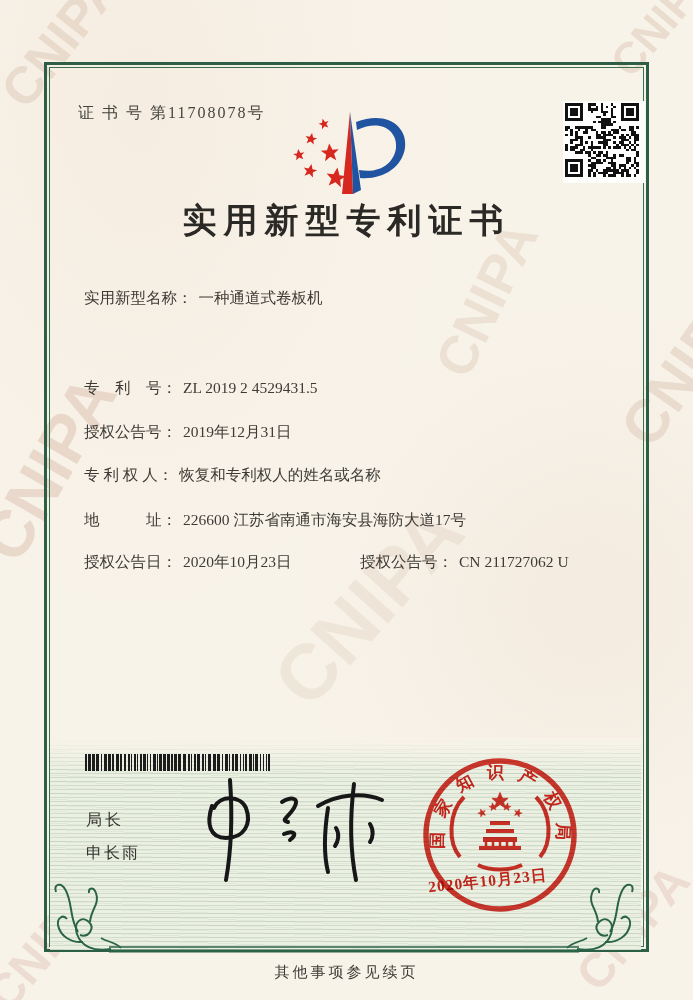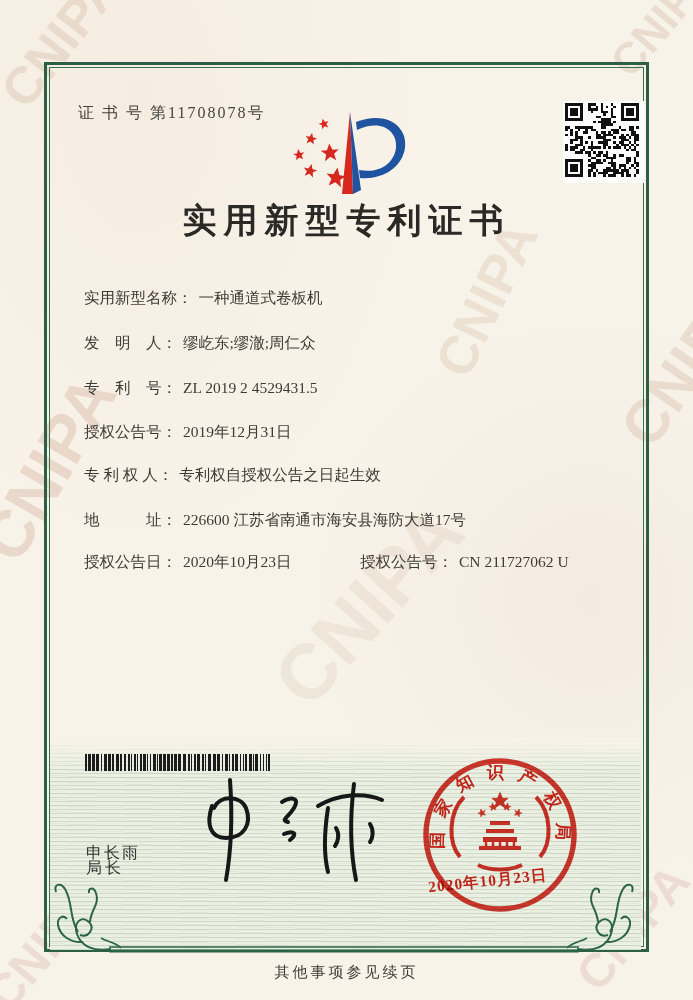--- a/index.html
+++ b/index.html
@@ -28,21 +28,21 @@
   .title{position:absolute;left:0;right:0;top:198px;text-align:center;
          font-size:34px;font-weight:900;letter-spacing:7px;color:#2b2926;}
   .row{position:absolute;left:84px;font-size:15.5px;color:#3d3b36;white-space:nowrap;}
   .row .lbl{color:#3d3b36;}
   .row .val{margin-left:6px;}
   .pair2{position:absolute;left:276px;top:0;white-space:nowrap;}
   .paras{position:absolute;left:77px;top:586px;width:547px;font-size:15.5px;line-height:29.5px;
          color:#44423c;text-align:justify;}
   .paras p{margin:0;text-indent:2em;}
   .barcode{position:absolute;left:85px;top:754px;}
-  .director-title{position:absolute;left:86px;top:810px;font-size:16px;letter-spacing:3px;color:#34332f;margin-top:48px;}
+  .director-title{position:absolute;left:86px;top:810px;font-size:16px;letter-spacing:3px;color:#34332f;}
   .director-name{position:absolute;left:86px;top:843px;font-size:16px;letter-spacing:2px;color:#34332f;}
   .signature{position:absolute;left:186px;top:772px;}
   .seal{position:absolute;left:420px;top:755px;mix-blend-mode:multiply;}
   .seal text{font-size:17px;font-weight:bold;fill:#d6281e;letter-spacing:13px;}
   .seal-date{position:absolute;left:428px;top:871px;font-size:15.5px;font-weight:bold;
              color:#d6281e;letter-spacing:1px;transform:rotate(-6deg);mix-blend-mode:multiply;white-space:nowrap;}
   .page-num{position:absolute;left:0;right:0;top:926px;text-align:center;font-size:12.5px;
             letter-spacing:2px;color:#3a3934;}
   .ornament{position:absolute;left:45px;top:876px;pointer-events:none;}
   .note{position:absolute;left:0;right:0;top:963px;text-align:center;font-size:15px;
@@ -385,31 +385,28 @@
           </g>
       </g>
     </svg>
   </div>
 
   <div class="title">实用新型专利证书</div>
 
   <div class="row" style="top:288px">
     <span class="lbl">实用新型名称：</span><span class="val">一种通道式卷板机</span>
   </div>
-  <div class="row" style="top:333px">
-    <span class="lbl">发　明　人：</span><span class="val">缪屹东;缪澈;周仁众</span>
-  </div>
   <div class="row" style="top:378px">
     <span class="lbl">专　利　号：</span><span class="val">ZL 2019 2 4529431.5</span>
   </div>
   <div class="row" style="top:422px">
     <span class="lbl">授权公告号：</span><span class="val">2019年12月31日</span>
   </div>
   <div class="row" style="top:465px">
-    <span class="lbl">专 利 权 人：</span><span class="val">专利权自授权公告之日起生效</span>
+    <span class="lbl">专 利 权 人：</span><span class="val">恢复和专利权人的姓名或名称</span>
   </div>
   <div class="row" style="top:510px">
     <span class="lbl">地　　　址：</span><span class="val">226600 江苏省南通市海安县海防大道17号</span>
   </div>
   <div class="row" style="top:552px">
     <span class="lbl">授权公告日：</span><span class="val">2020年10月23日</span>
     <span class="pair2">
       <span class="lbl">授权公告号：</span><span class="val">CN 211727062 U</span>
     </span>
   </div>

